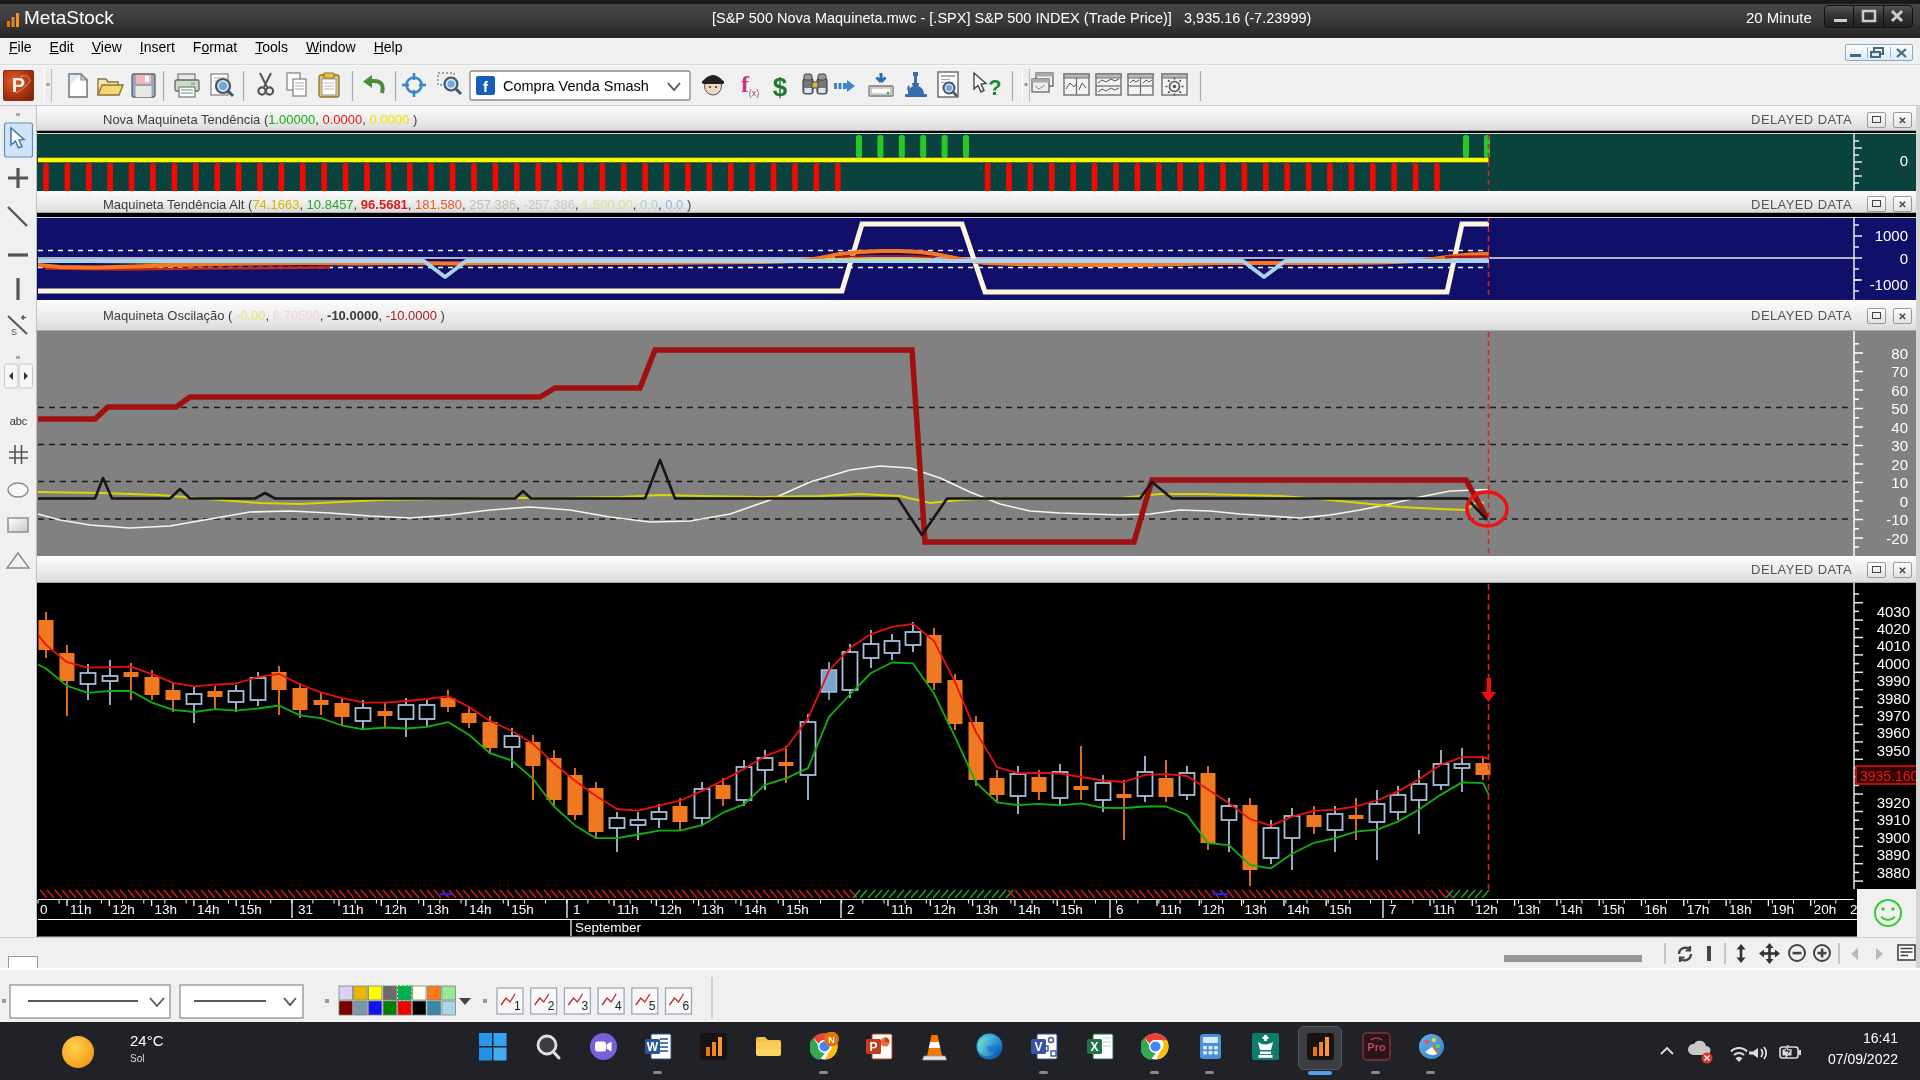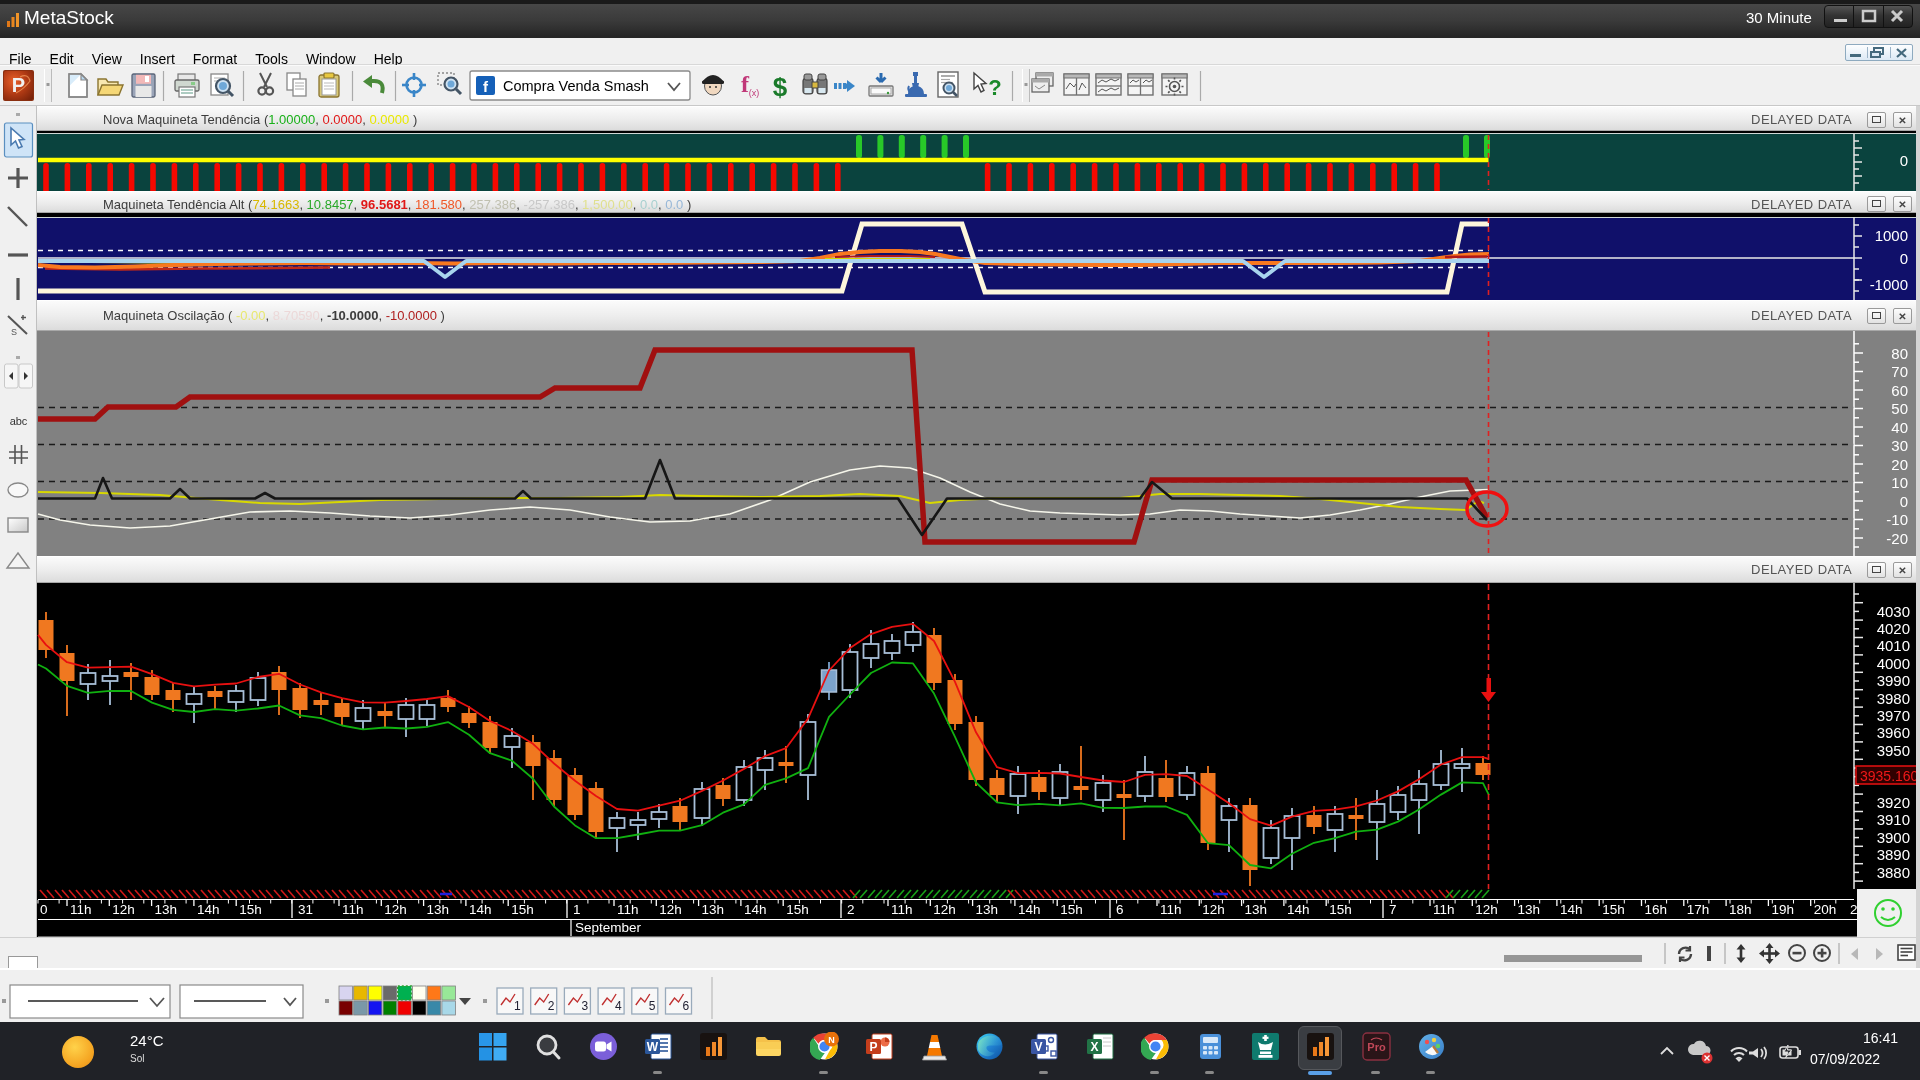--- a/index.html
+++ b/index.html
@@ -1,32 +1,33 @@
 <!DOCTYPE html>
 <html><head><meta charset="utf-8"><style>
 *{margin:0;padding:0;box-sizing:border-box}
 body{width:1920px;height:1080px;overflow:hidden;position:relative;font-family:"Liberation Sans",sans-serif;background:#000}
 .abs{position:absolute}
 .hdr{position:absolute;left:37px;width:1883px;background:linear-gradient(#fbfbfb,#ececec 55%,#dcdcdc);border-top:1px solid #fff;border-bottom:1px solid #a8a8a8;font-size:13px;color:#3c3c3c}
 .hdrtxt{position:absolute;left:66px;white-space:nowrap}
 .dd{position:absolute;right:68px;color:#555;letter-spacing:0.4px}
 .hbtn{position:absolute;width:19px;height:16px;background:linear-gradient(#fdfdfd,#e2e2e2);border:1px solid #9a9a9a;border-radius:2px;color:#444;font-size:10px;text-align:center;line-height:14px;font-weight:bold}
-.mi{display:inline-block;margin-right:0px;padding:12px 9px 5px 9px}
+.mi{display:inline-block;margin-right:0px;padding:0 9px 5px 9px}
 u{text-decoration:underline}
 </style></head><body>
 <div class="abs" style="left:0;top:0;width:1920px;height:52px;background:linear-gradient(#4a4a4a 0%,#3a3a3a 40%,#262626 70%,#222 100%);overflow:hidden">
 <div class="abs" style="left:0;top:0;width:1920px;height:4px;background:#1a1a1a"></div>
 <div class="abs" style="left:-200px;top:-46px;width:2400px;height:72px;background:radial-gradient(ellipse 1400px 60px at 55% 0%, rgba(120,120,120,0.55), rgba(70,70,70,0.0) 70%);"></div>
 <svg class="abs" style="left:6px;top:9px" width="16" height="20">
       <rect x="1" y="12" width="3" height="6" fill="#e07818"></rect>
       <rect x="5.5" y="8" width="3" height="10" fill="#e8861f"></rect>
       <rect x="10" y="4" width="3" height="14" fill="#f09428"></rect>
     </svg>
 <div class="abs" style="left:24px;top:7px;font-size:19px;color:#fff;">MetaStock</div>
-<div class="abs" style="left:1746px;top:9px;font-size:15px;color:#fff">30 Minute</div>
+<div class="abs" style="left:712px;top:10px;font-size:14.5px;color:#fff">[S&amp;P 500 Nova Maquineta.mwc - [.SPX] S&amp;P 500 INDEX (Trade Price)]&nbsp;&nbsp;&nbsp;3,935.16 (-7.23999)</div>
+<div class="abs" style="left:1746px;top:9px;font-size:15px;color:#fff">20 Minute</div>
 <div class="abs" style="left:1824px;top:5px;width:89px;height:23px;background:linear-gradient(#555,#333 45%,#222);border:1px solid #111;border-radius:4px"></div>
 <div class="abs" style="left:1853px;top:6px;width:1px;height:21px;background:#111"></div>
 <div class="abs" style="left:1883px;top:6px;width:1px;height:21px;background:#111"></div>
 <svg class="abs" style="left:1824px;top:5px" width="90" height="24">
 <rect x="10" y="14" width="13" height="3" fill="#ccc"></rect>
 <rect x="39" y="6" width="12" height="10" fill="none" stroke="#ccc" stroke-width="2.5"></rect>
 <path d="M68 6 L78 16 M78 6 L68 16" stroke="#ccc" stroke-width="3"></path>
 </svg>
 </div>
 <div class="abs" style="left:0;top:38px;width:1920px;height:27px;background:#f0f0f0;border-bottom:1px solid #d8d8d8;font-size:14px;color:#000">
@@ -1344,14 +1345,14 @@
 <path d="M75 18 a12 12 0 0 1 20 0 z" fill="none"></path>
 <path d="M76 13.5 a11 11 0 0 1 16 0 M79 17 a7 7 0 0 1 10 0 M82 20.5 a3.5 3.5 0 0 1 4 0 L84 22.5 z" stroke="#ddd" stroke-width="2" fill="none"></path>
 <path d="M103 10 v10 l-5 -3.5 h-4 v-3 h4 z" fill="#ddd"></path>
       <path d="M106 11 a6.5 6.5 0 0 1 0 8 M109 9 a9.5 9.5 0 0 1 0 12" stroke="#ddd" stroke-width="1.8" fill="none"></path>
 <rect x="125" y="9" width="18" height="11" rx="2.5" fill="none" stroke="#ddd" stroke-width="1.6"></rect>
       <rect x="143.5" y="12" width="2.5" height="5" fill="#ddd"></rect>
       <rect x="127.5" y="11.5" width="9" height="6" fill="#ddd"></rect>
       <path d="M133 7 l-4 7 h4 l-2.5 6 l6 -8 h-4 z" fill="#24262b" stroke="#ddd" stroke-width="1"></path>
 </svg>
 <div class="abs" style="left:1818px;top:8px;width:80px;color:#fff;font-size:14px;text-align:right">16:41</div>
-<div class="abs" style="left:1792px;top:29px;width:106px;color:#fff;font-size:14px;text-align:center">07/09/2022</div>
+<div class="abs" style="left:1792px;top:29px;width:106px;color:#fff;font-size:14px;text-align:right">07/09/2022</div>
 </div>
 <div class="abs" style="left:1916px;top:106px;width:4px;height:862px;background:#d4d4d4"></div>
 </body></html>

